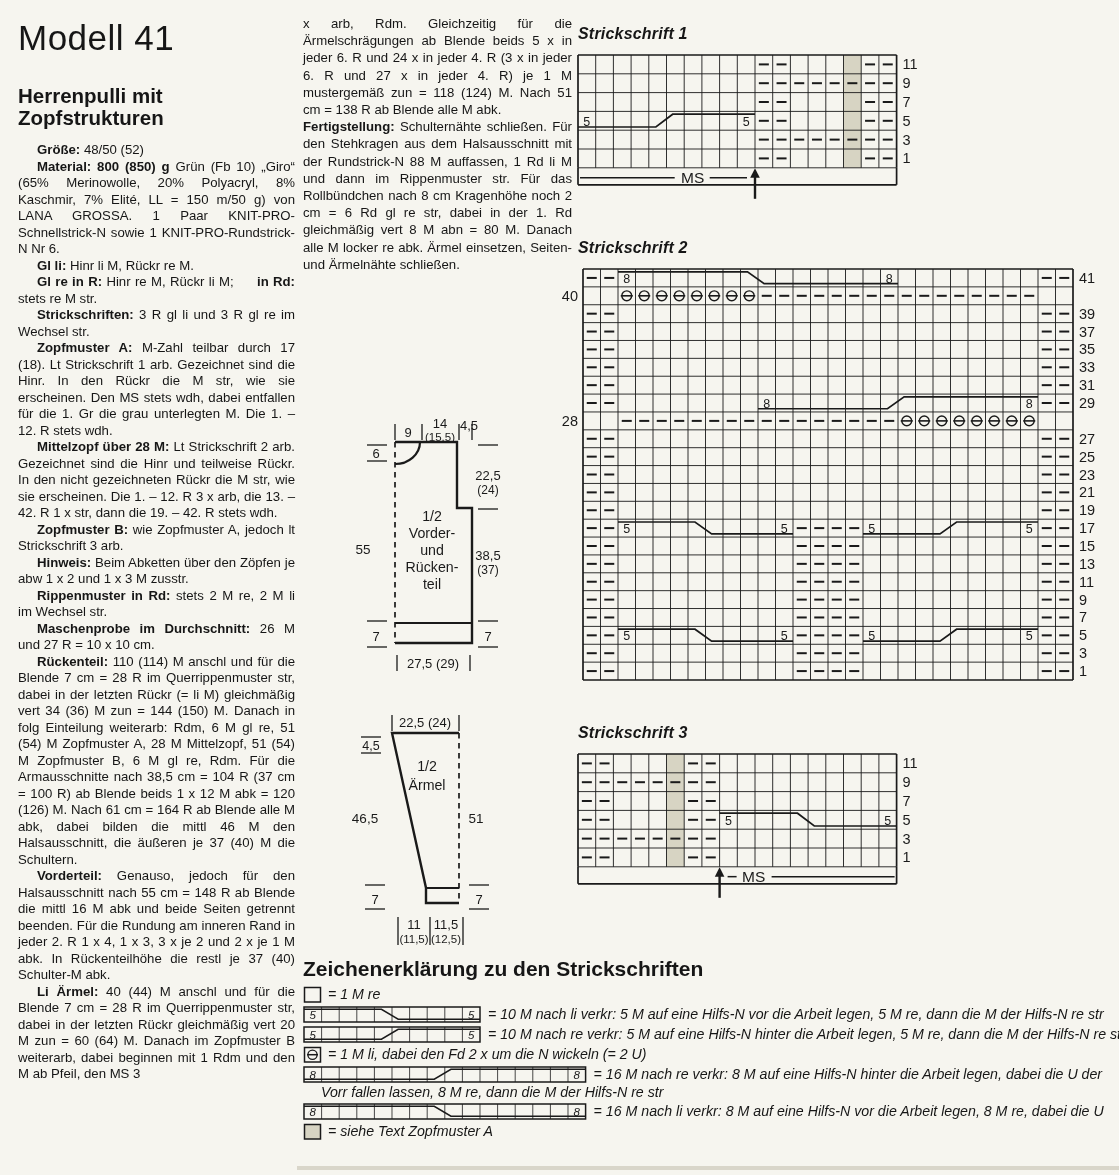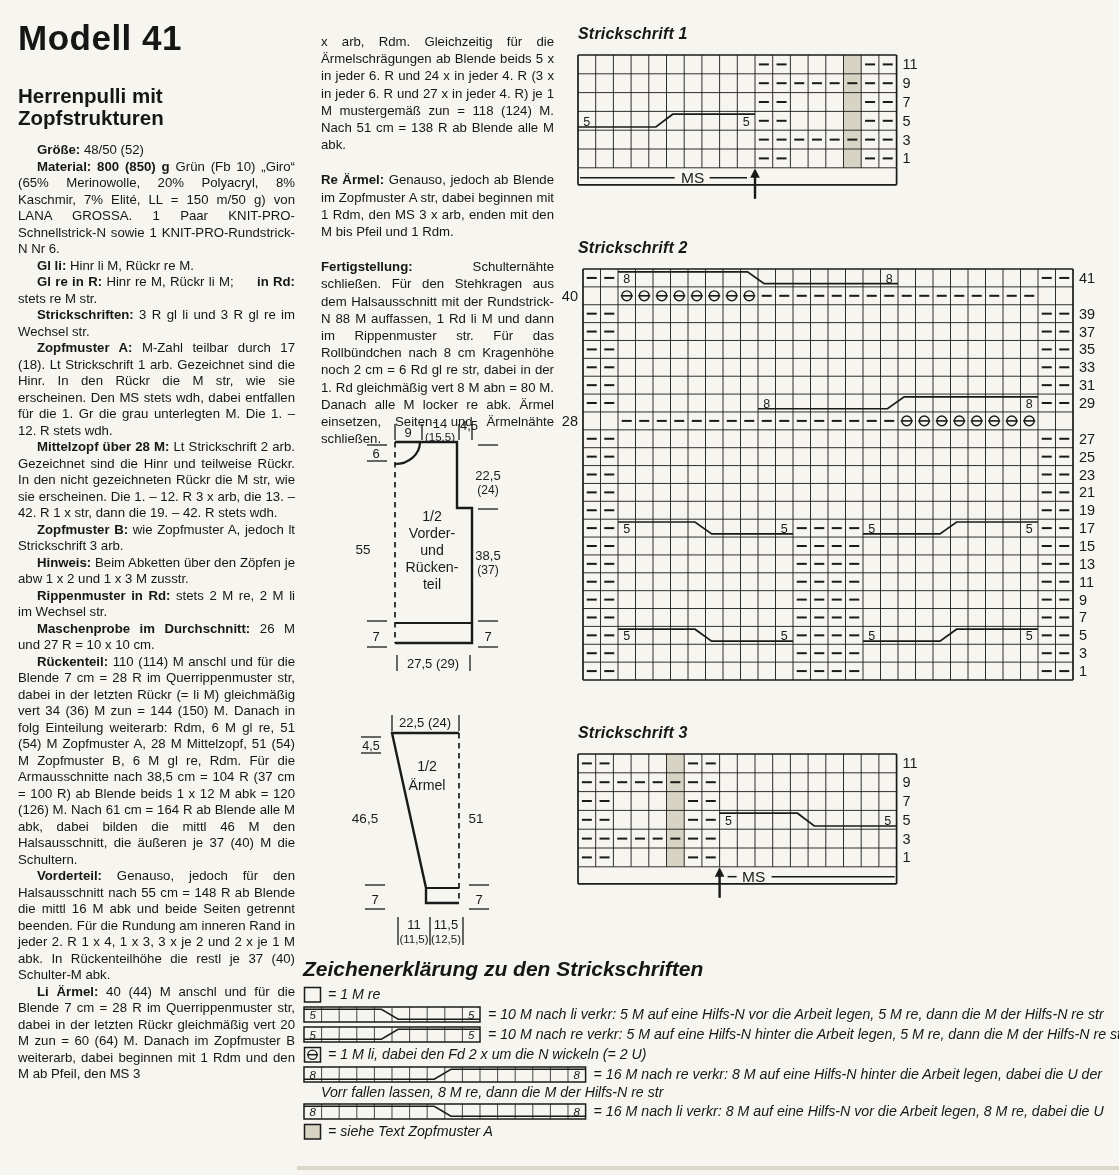--- a/index.html
+++ b/index.html
@@ -1,30 +1,30 @@
 <!DOCTYPE html>
 <html><head>
 <meta charset="utf-8">
 <style>
   html,body{margin:0;padding:0;background:#e8e6df;}
   .page{position:relative;width:1119px;height:1175px;background:#f6f5ef;overflow:hidden;
         font-family:"Liberation Sans",sans-serif;color:#161616;}
   .col-left{position:absolute;left:18px;top:20px;width:277px;}
-  .m41-title{font-size:35px;font-weight:700;letter-spacing:.5px;line-height:36px;}
+  .m41-title{font-size:35px;font-weight:400;letter-spacing:.5px;line-height:36px;}
   .m41-sub{font-size:20.5px;font-weight:700;margin-top:29px;line-height:22px;}
   .bodytext{margin-top:13px;font-size:13.2px;line-height:16.5px;text-align:justify;}
   .bodytext p{margin:0;}
   .bodytext b{font-weight:700;margin-left:19px;}
   .col-mid{position:absolute;left:303px;top:15px;width:269px;font-size:13.2px;line-height:17.2px;text-align:justify;}
-  .col-mid p{margin:18px;}
+  .col-mid p{margin:0;}
   .chart-title{position:absolute;font-size:16px;font-weight:700;font-style:italic;letter-spacing:.2px;}
   .chart-svg{position:absolute;}
   svg text{font-family:"Liberation Sans",sans-serif;}
   .legend{position:absolute;left:303px;top:957px;width:814px;}
-  .legend-title{font-size:21px;font-weight:700;font-style:italic;margin-bottom:5px;}
+  .legend-title{font-size:21px;font-weight:700;margin-bottom:5px;}
   .legend-row{display:flex;align-items:center;margin-top:2px;font-style:italic;font-size:14.2px;line-height:15.5px;white-space:nowrap;}
   .legend-row .sym{flex:none;margin-right:6px;display:flex;align-items:center;}
   .legend-cont{margin-left:18px;margin-top:1px;font-style:italic;font-size:14.2px;line-height:15.5px;white-space:nowrap;}
   .scan-edge{position:absolute;left:297px;top:1166px;width:822px;height:4px;background:#d9d6ca;}
 </style>
 </head>
 <body>
 
 <div class="page">
 
@@ -44,21 +44,20 @@
         <p><b>Rippenmuster in Rd:</b><span> stets 2 M re, 2 M li im Wechsel str.</span></p>
         <p><b>Maschenprobe im Durchschnitt:</b><span> 26 M und 27 R = 10 x 10 cm.</span></p>
         <p><b>Rückenteil:</b><span> 110 (114) M anschl und für die Blende 7 cm = 28 R im Querrippenmuster str, dabei in der letzten Rückr (= li M) gleichmäßig vert 34 (36) M zun = 144 (150) M. Danach in folg Einteilung weiterarb: Rdm, 6 M gl re, 51 (54) M Zopfmuster A, 28 M Mittelzopf, 51 (54) M Zopfmuster B, 6 M gl re, Rdm. Für die Armausschnitte nach 38,5 cm = 104 R (37 cm = 100 R) ab Blende beids 1 x 12 M abk = 120 (126) M. Nach 61 cm = 164 R ab Blende alle M abk, dabei bilden die mittl 46 M den Halsausschnitt, die äußeren je 37 (40) M die Schultern.</span></p>
         <p><b>Vorderteil:</b><span> Genauso, jedoch für den Halsausschnitt nach 55 cm = 148 R ab Blende die mittl 16 M abk und beide Seiten getrennt beenden. Für die Rundung am inneren Rand in jeder 2. R 1 x 4, 1 x 3, 3 x je 2 und 2 x je 1 M abk. In Rückenteilhöhe die restl je 37 (40) Schulter-M abk.</span></p>
         <p><b>Li Ärmel:</b><span> 40 (44) M anschl und für die Blende 7 cm = 28 R im Querrippenmuster str, dabei in der letzten Rückr gleichmäßig vert 20 M zun = 60 (64) M. Danach im Zopfmuster B weiterarb, dabei beginnen mit 1 Rdm und den M ab Pfeil, den MS 3</span></p>
       </div>
   </div>
 
   <div class="col-mid" id="col-mid-body">
       <p><span>x arb, Rdm. Gleichzeitig für die Ärmelschrägungen ab Blende beids 5 x in jeder 6. R und 24 x in jeder 4. R (3 x in jeder 6. R und 27 x in jeder 4. R) je 1 M mustergemäß zun = 118 (124) M. Nach 51 cm = 138 R ab Blende alle M abk.</span></p>
-      <p><b>Re Ärmel:</b><span> Genauso, jedoch ab Blende im Zopfmuster A str, dabei beginnen mit 1 Rdm, den MS 3 x arb, enden mit den M bis Pfeil und 1 Rdm.</span></p>
       <p><b>Fertigstellung:</b><span> Schulternähte schließen. Für den Stehkragen aus dem Halsausschnitt mit der Rundstrick-N 88 M auffassen, 1 Rd li M und dann im Rippenmuster str. Für das Rollbündchen nach 8 cm Kragenhöhe noch 2 cm = 6 Rd gl re str, dabei in der 1. Rd gleichmäßig vert 8 M abn = 80 M. Danach alle M locker re abk. Ärmel einsetzen, Seiten- und Ärmelnähte schließen.</span></p>
     </div>
 
   <div class="chart-svg" id="schematic-front" style="left:345px;top:388px;width:218px;height:300px;"><svg width="218" height="300" viewBox="0 0 218 300">
   <g stroke="#1a1a1a" fill="none">
     <path d="M 50 54 L 112 54 L 112 120 L 127 120 L 127 255 L 50 255" stroke-width="2.4"></path>
     <line x1="50" y1="235" x2="127" y2="235" stroke-width="2.2"></line>
     <path d="M 50 76 A 25 22 0 0 0 75 54" stroke-width="2.2"></path>
     <line x1="50" y1="54" x2="50" y2="255" stroke-width="1.7" stroke-dasharray="5.5,4.5"></line>
   </g>

